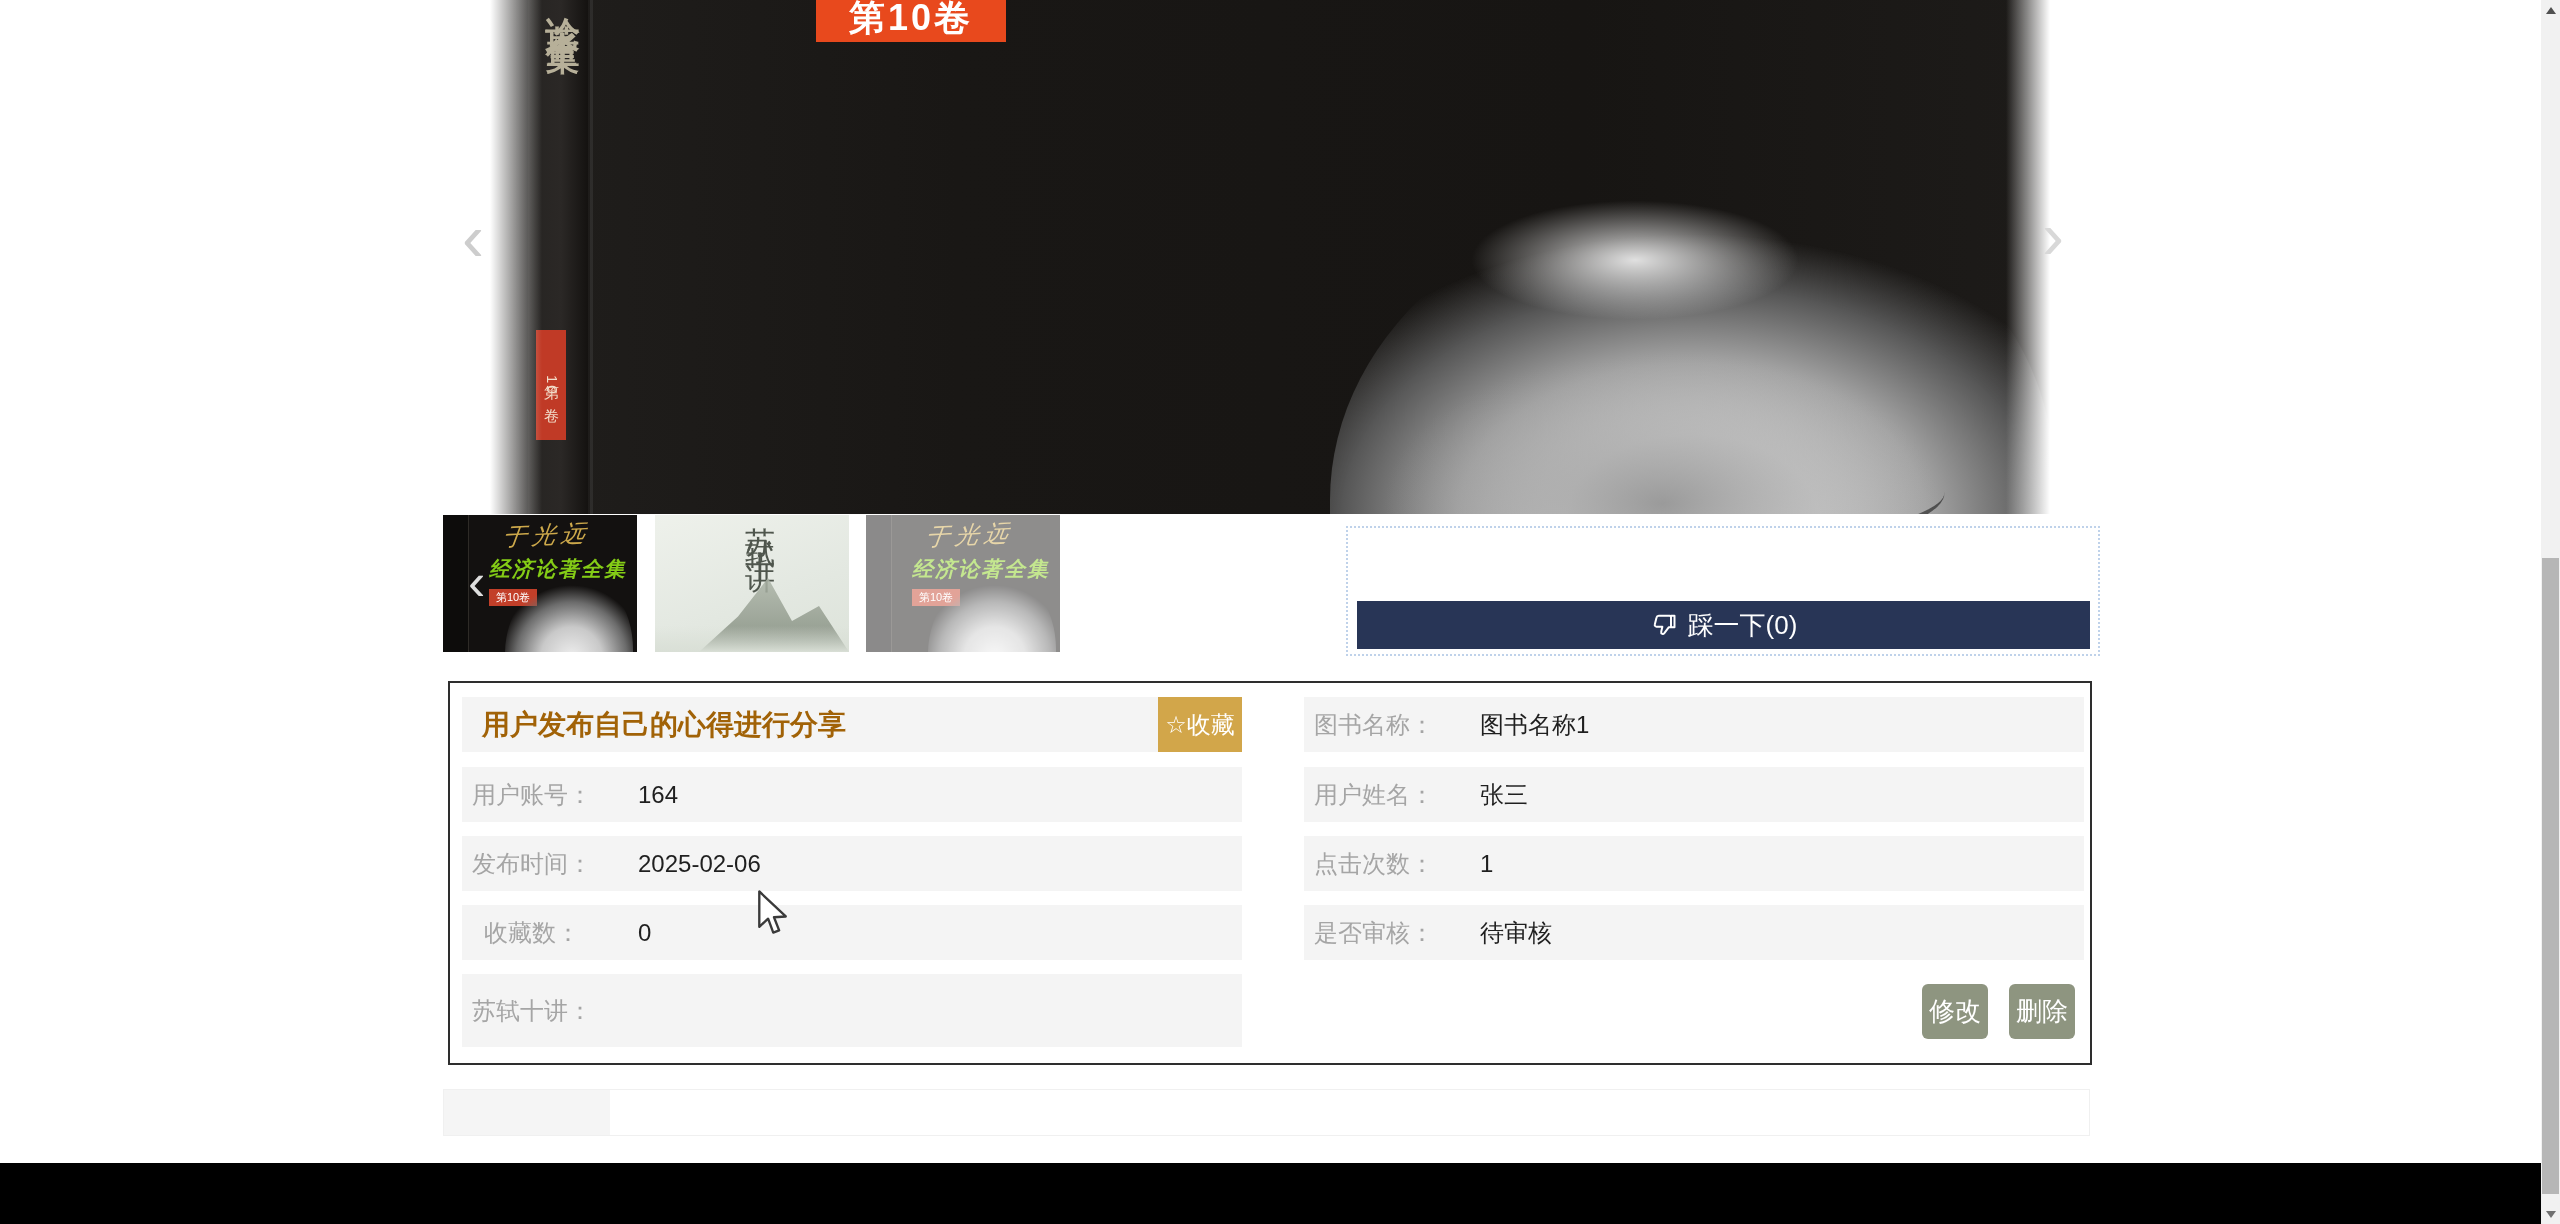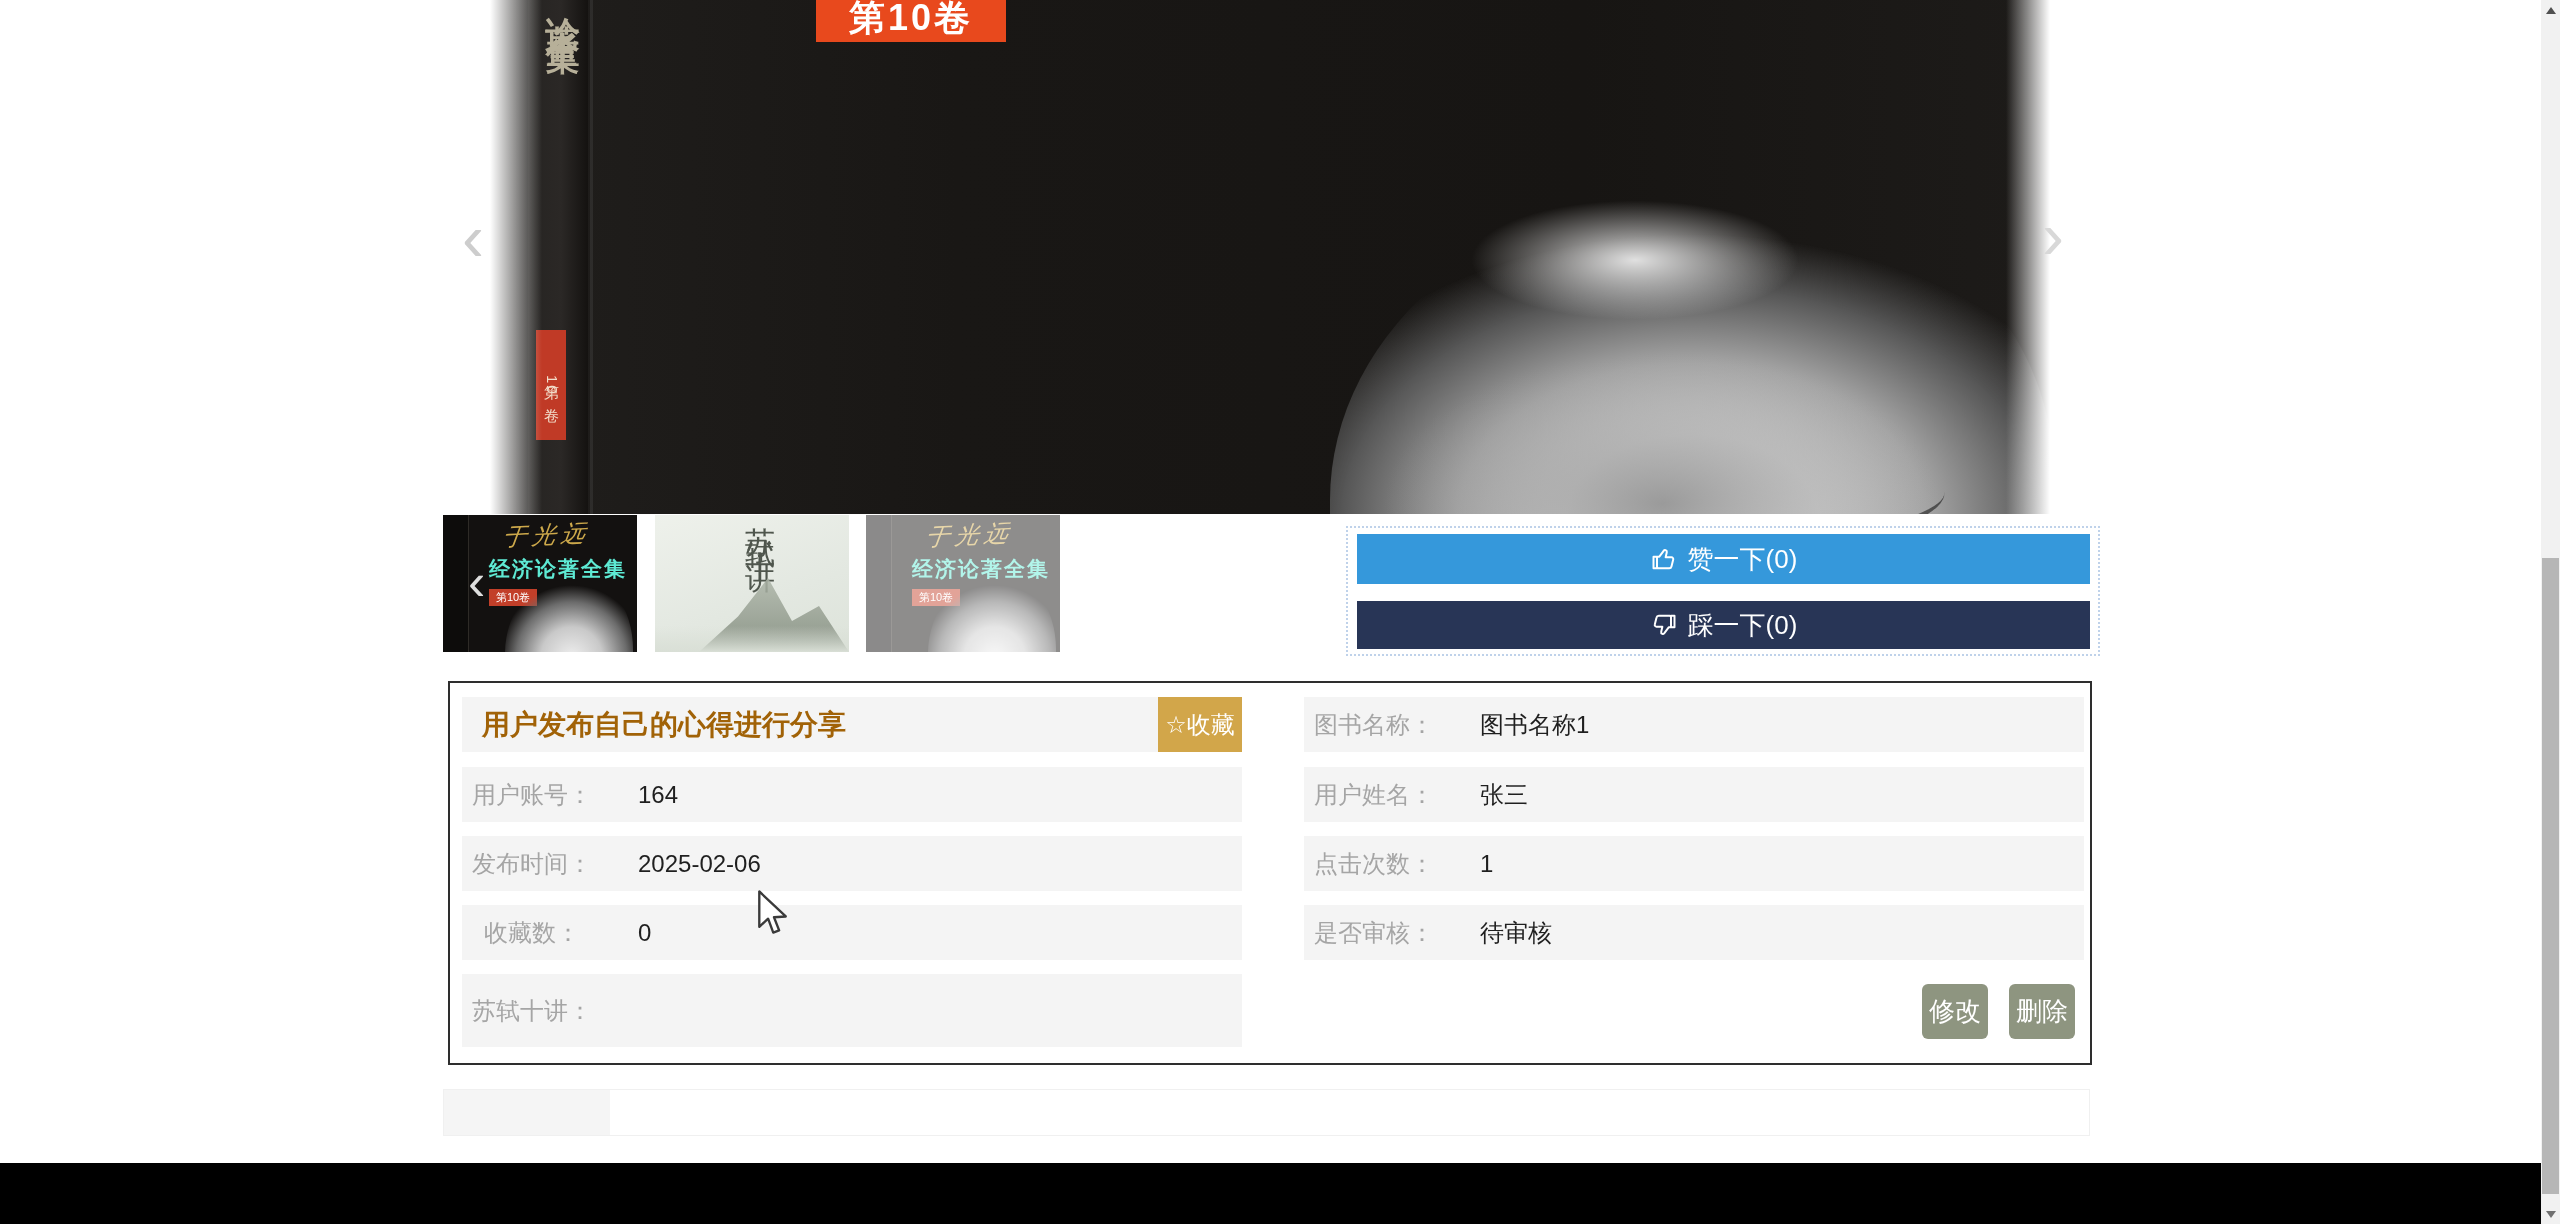--- a/index.html
+++ b/index.html
@@ -43,22 +43,22 @@
 
   
   .thumb { position:absolute; top:515px; width:194px; height:137px; overflow:hidden; }
   .thumb1 { left:443px; background:#131110; }
   .thumb2 { left:655px; background:linear-gradient(160deg,#eef1eb 0%,#e3e8e1 60%,#dde3da 100%); }
   .thumb3 { left:866px; background:#131110; }
   .t-spine { position:absolute; left:0; top:0; width:26px; height:100%;
     background:#0d0c0b; border-right:1px solid #2e2b27; }
   .t-sig { position:absolute; left:60px; top:4px; color:#cda94b; font-size:24px; font-style:italic;
     letter-spacing:5px; transform:skewX(-10deg) rotate(-3deg); white-space:nowrap; }
-  .t-title { position:absolute; left:46px; top:40px; color:#5eead4; font-size:21px; font-weight:bold;
-    letter-spacing:2px; white-space:nowrap; }
+  .t-title { position:absolute; left:46px; top:40px; color:#84cc16; font-size:21px; font-weight:bold;
+    letter-spacing:2px; white-space:nowrap;font-style:italic; }
   .t-badge { position:absolute; left:46px; top:74px; min-width:48px; height:17px; padding:0 3px;
     background:#c23f29; color:#ffffff; font-size:11px; line-height:17px; text-align:center; }
   .t-head { position:absolute; right:4px; bottom:-6px; width:128px; height:86px;
     border-radius:55% 45% 0 0 / 95% 90% 0 0;
     background:radial-gradient(ellipse 60% 90% at 52% 100%, #efefef 0%, #c9c9c9 40%, #6c6c6c 72%, rgba(19,17,16,0) 94%); }
   .t-fade { position:absolute; inset:0; background:rgba(255,255,255,0.52); }
   .t-vtitle { position:absolute; left:84px; top:-12px; writing-mode:vertical-rl; font-size:30px;
     letter-spacing:12px; color:#4f564d; font-family:"Liberation Serif","DejaVu Serif",serif; }
   .mountain { position:absolute; right:0; bottom:0; width:150px; height:74px; opacity:0.85;
     background:linear-gradient(#adb5a8,#7e887a);
@@ -154,26 +154,20 @@
     <div class="t-title">经济论著全集</div>
     <div class="t-badge">第10卷</div>
     <div class="t-head"></div>
     <div class="t-fade"></div>
   </div>
 
   <div class="thumb-arrow">‹</div>
 
   <div class="vote-outline"></div>
 
-  <div class="vote-btn vote-like">
-    <svg viewBox="0 0 24 24" fill="none" stroke="#ffffff" stroke-width="1.7" stroke-linejoin="round" stroke-linecap="round">
-      <path d="M3 10h3v10H3zM6 19l1 1h9.5c.9 0 1.7-.6 1.9-1.5l1.5-6c.3-1-.5-2-1.5-2h-5l1-4.2c.2-.8-.3-1.6-1-1.9-.7-.3-1.4 0-1.7.6L8 10H6"></path>
-    </svg>
-    <span>赞一下(0)</span>
-  </div>
 
   <div class="vote-btn vote-dislike">
     <svg viewBox="0 0 24 24" fill="none" stroke="#ffffff" stroke-width="1.7" stroke-linejoin="round" stroke-linecap="round" style="transform:rotate(180deg)">
       <path d="M3 10h3v10H3zM6 19l1 1h9.5c.9 0 1.7-.6 1.9-1.5l1.5-6c.3-1-.5-2-1.5-2h-5l1-4.2c.2-.8-.3-1.6-1-1.9-.7-.3-1.4 0-1.7.6L8 10H6"></path>
     </svg>
     <span>踩一下(0)</span>
   </div>
 
   <div class="panel">
 

